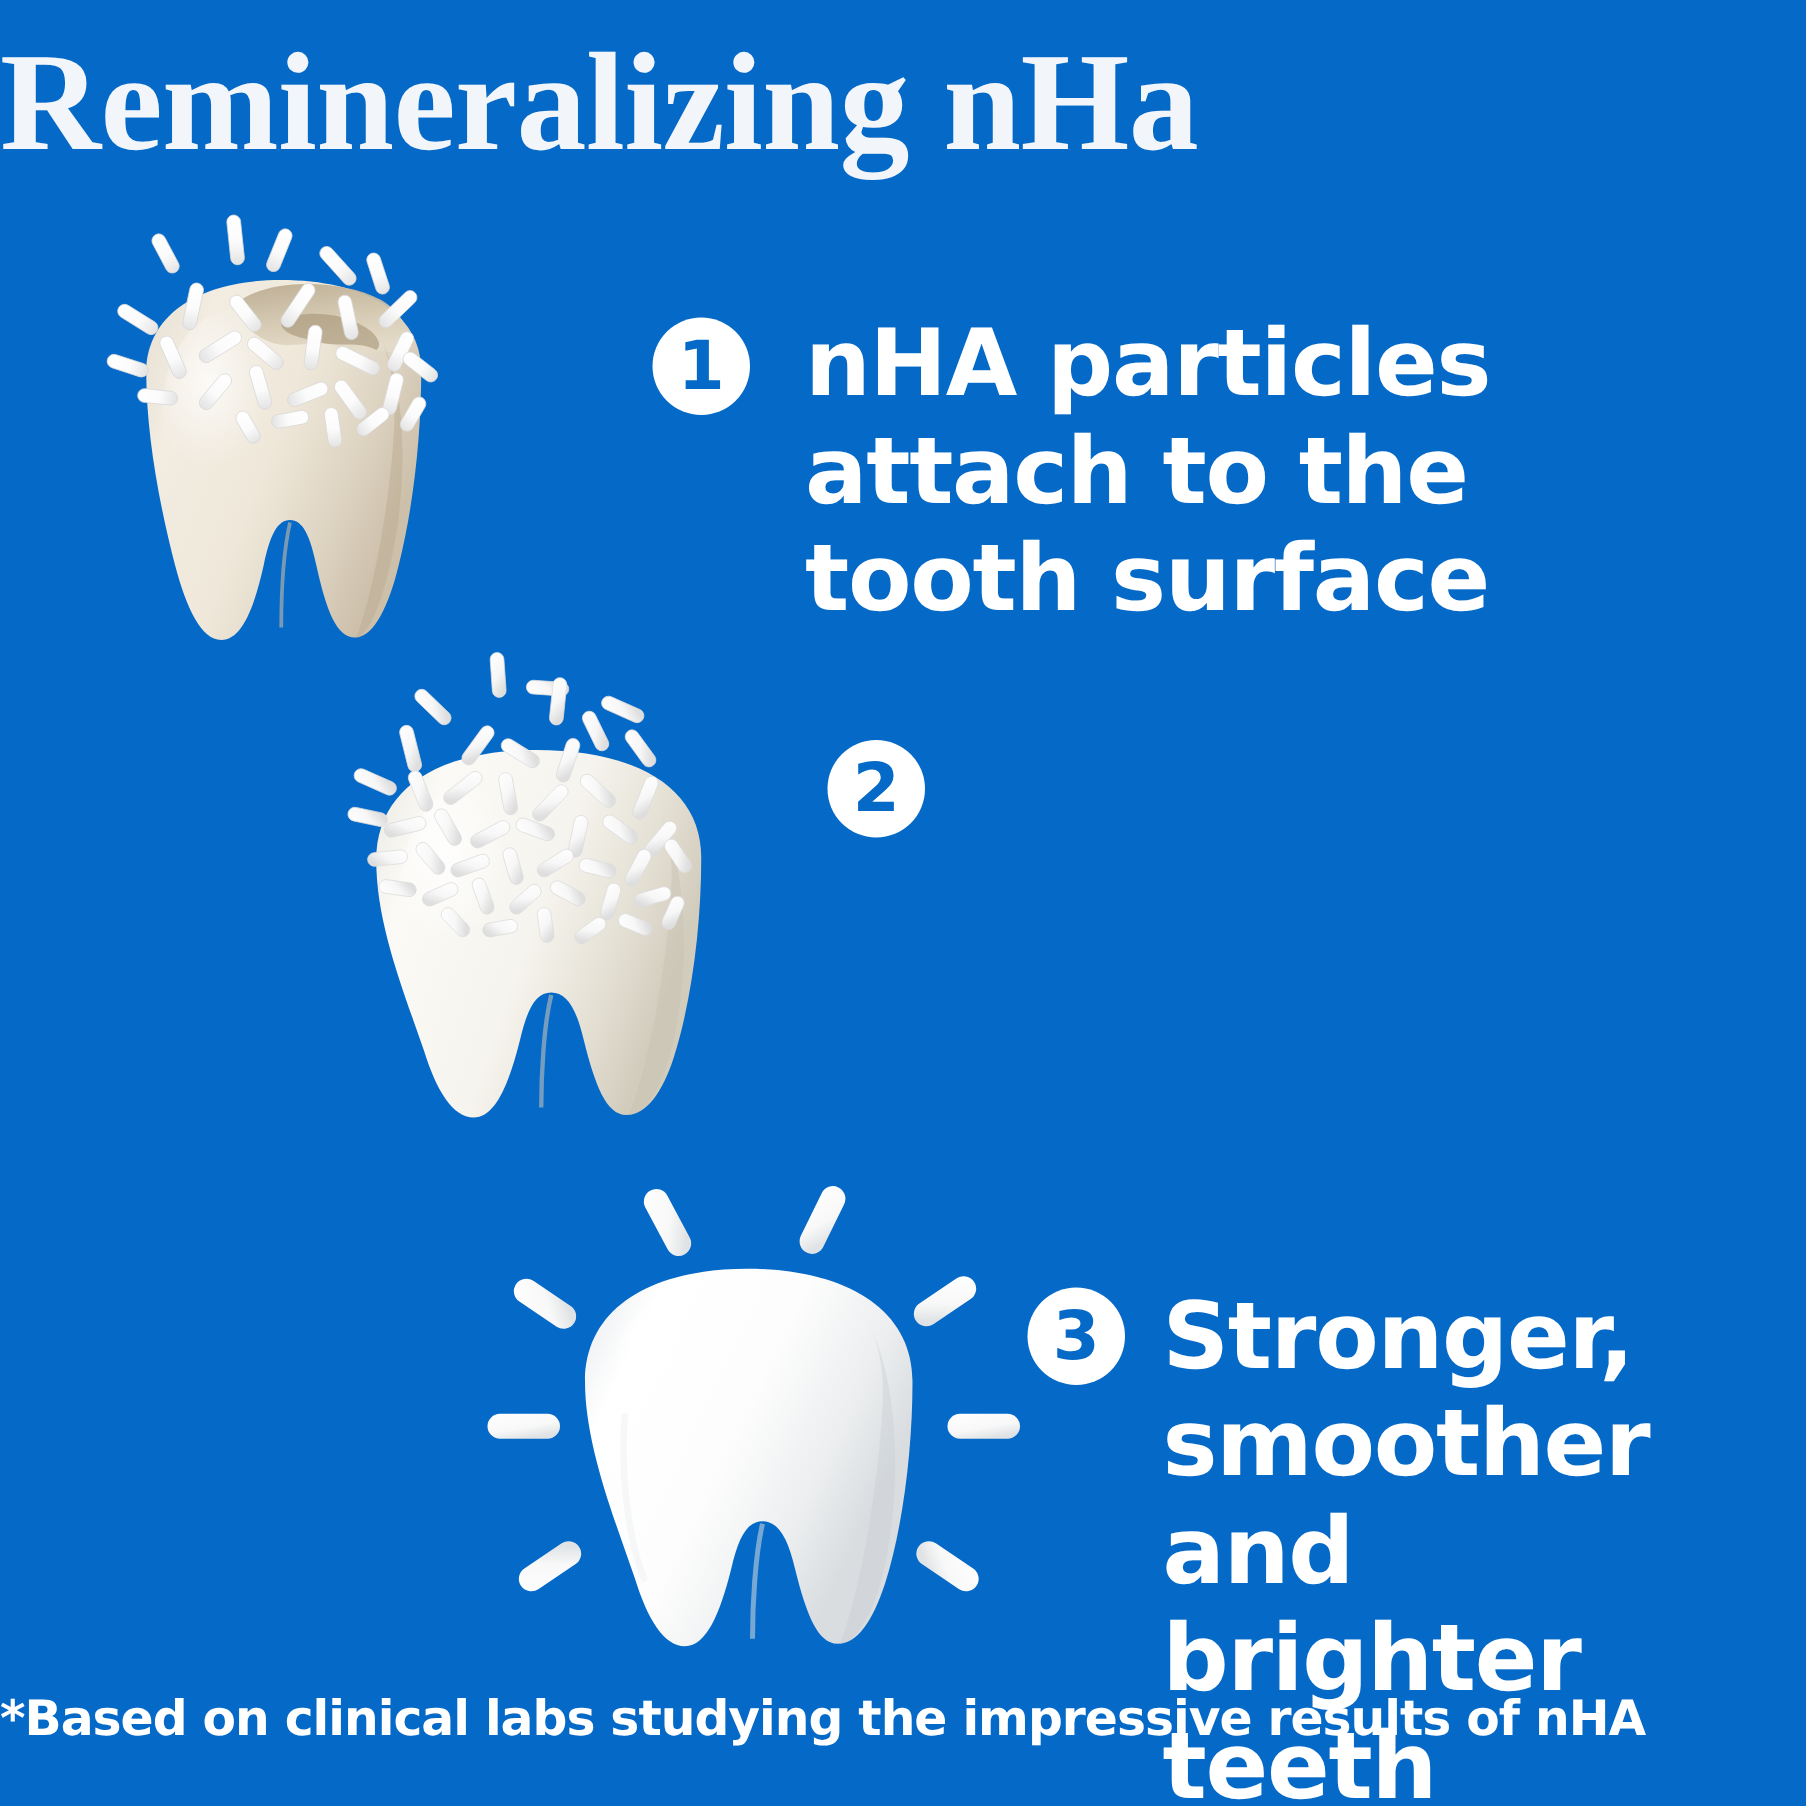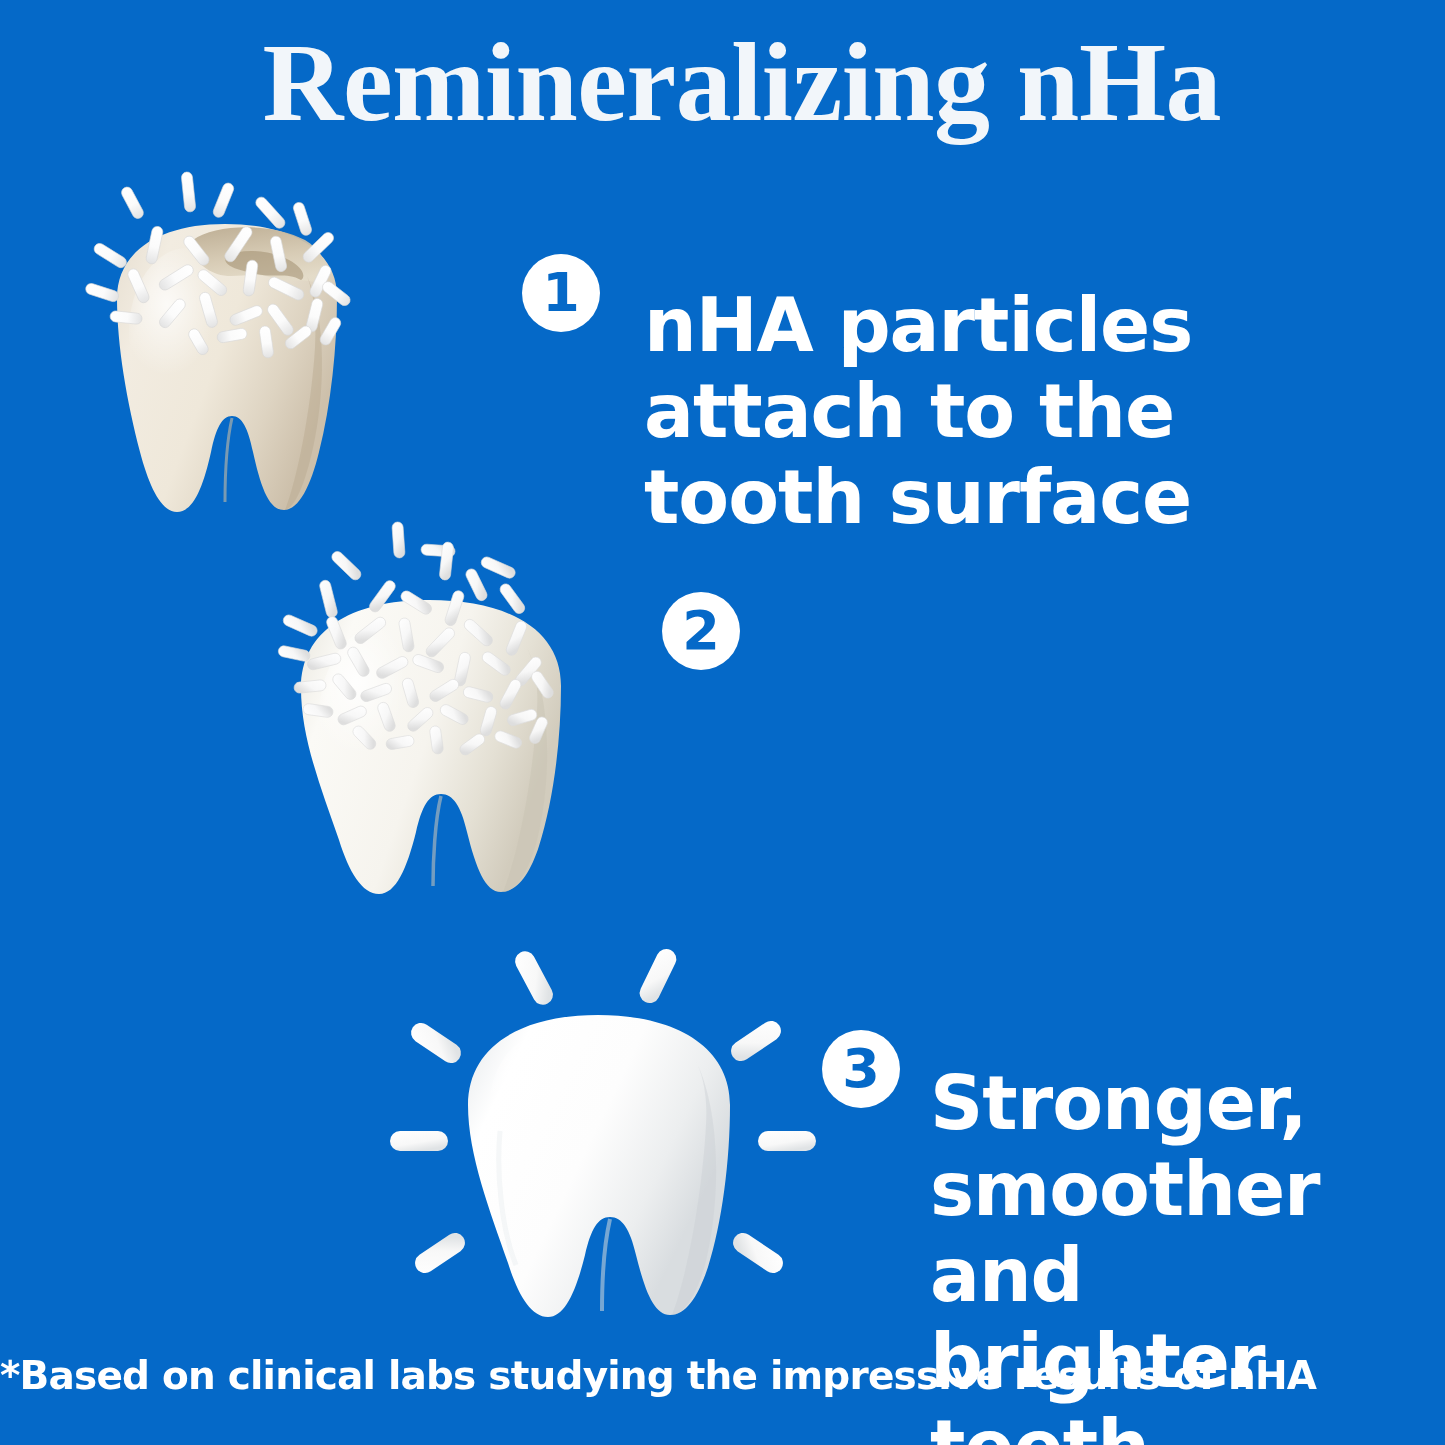--- a/index.html
+++ b/index.html
@@ -17,41 +17,40 @@
     font-family: "Liberation Sans", sans-serif;
     -webkit-font-smoothing: antialiased;
   }
 
   
   .title {
     position: absolute;
     left: 0;
     top: 26px;
     width: 1221px;
-    text-align: right;
+    text-align: left;
     font-family: "Liberation Serif", "DejaVu Serif", serif;
     font-size: 112px;
     font-weight: 700;
     line-height: 1.0;
     color: #f2f6fa;
     letter-spacing: -0.5px;
     white-space: nowrap;
   }
 
   
   .step-text {
     position: absolute;
     color: #ffffff;
     font-family: "DejaVu Sans", "Liberation Sans", sans-serif;
     font-weight: 700;
     font-size: 74px;
     line-height: 86px;
     letter-spacing: -1px;
     white-space: pre-line;
-    margin-top: 34px;
   }
   .step1-text { left: 644px; top: 248px; }
   .step2-text { left: 795px; top: 588px; }
   .step3-text { left: 930px; top: 1026px; }
 
   
   .badge {
     position: absolute;
     width: 78px;
     height: 78px;

